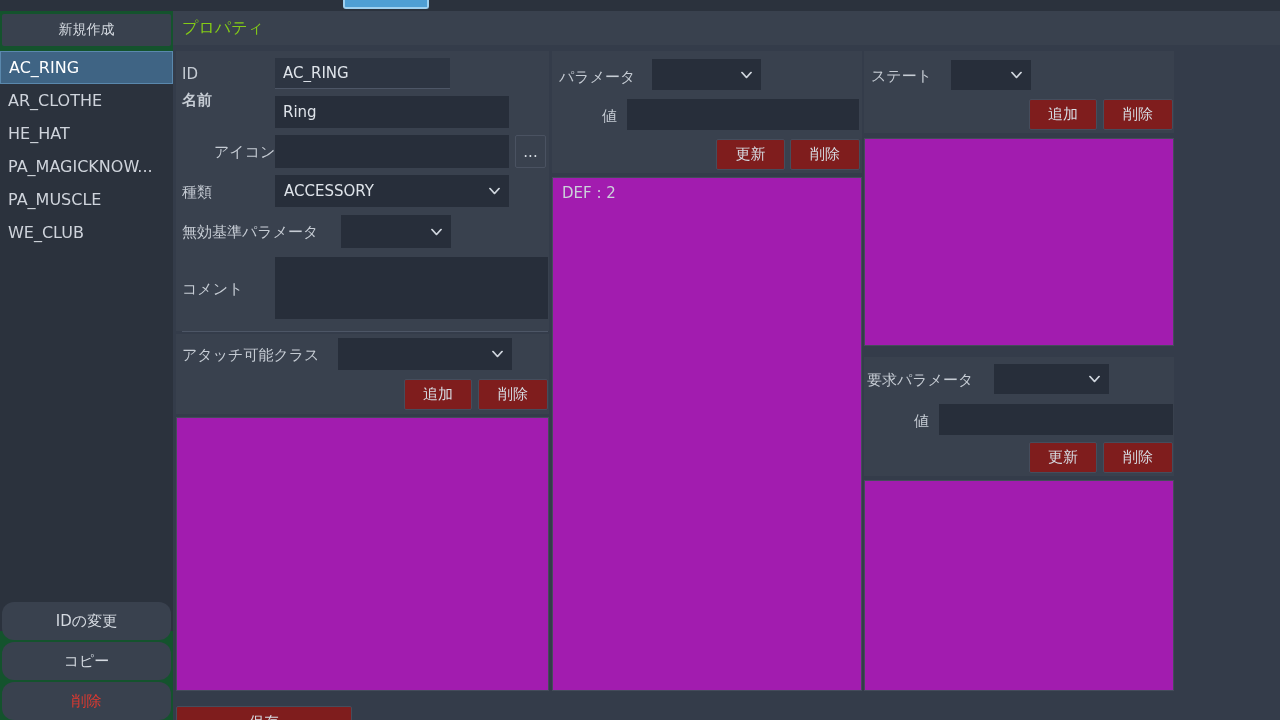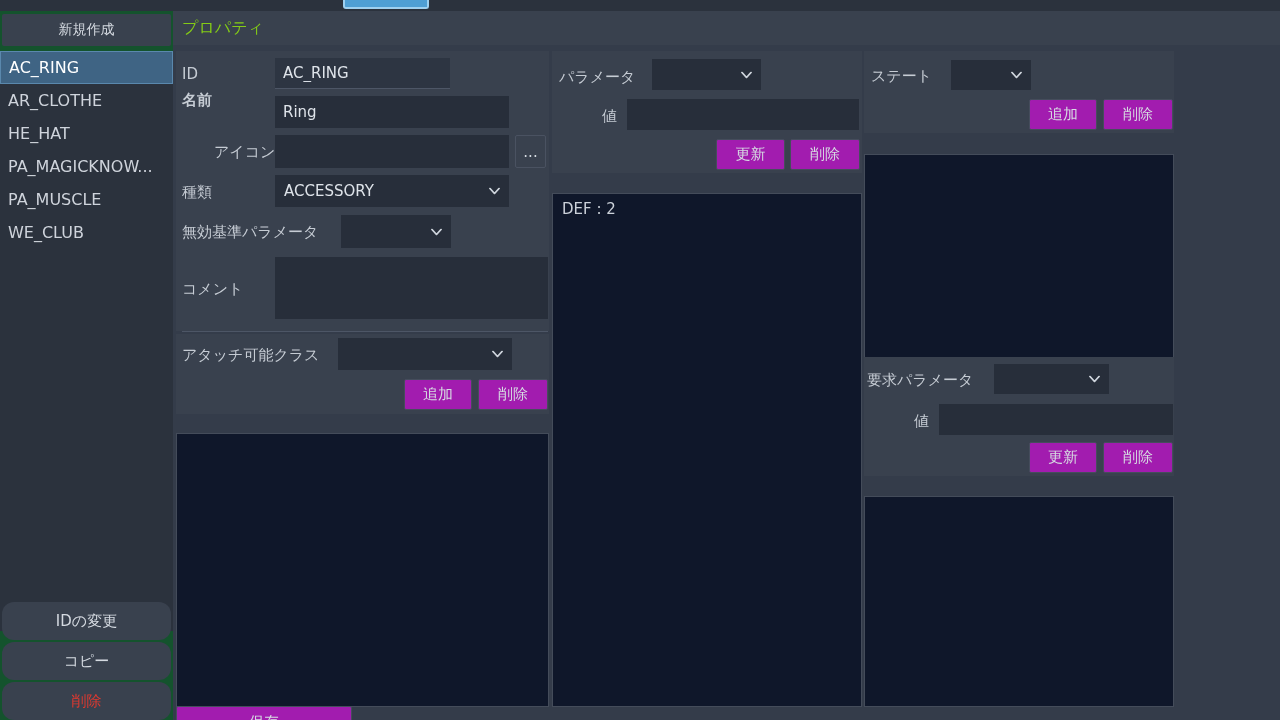--- a/index.html
+++ b/index.html
@@ -55,23 +55,23 @@
 
   .sel-box{position:absolute;background:#272e3a;box-sizing:border-box;}
   .sel-box .cv{position:absolute;right:9px;top:50%;transform:translateY(-50%);
      width:11px;height:7px;}
   .sel-box .txt{position:absolute;left:9px;top:50%;transform:translateY(-50%);
      font-size:15px;color:#dfe4ea;}
 
   .btn{position:absolute;background:#39414e;border:1px solid #4a5261;border-radius:2px;
      color:#d6dbe2;font-size:15px;display:flex;align-items:center;justify-content:center;
      box-sizing:border-box;font-family:inherit;}
-  .btn.flat{border-color:#454d5c;background:#a21caf;}
-
-  .listbox{position:absolute;background:#0f172a;border:1px solid #444c5a;box-sizing:border-box;margin-top:16px;}
+  .btn.flat{border-color:#454d5c;background:#7f1d1d;}
+
+  .listbox{position:absolute;background:#a21caf;border:1px solid #444c5a;box-sizing:border-box;}
   .listbox .row{padding:6px 9px;font-size:15px;color:#ccd2da;}
 
   .divider{position:absolute;background:#4d5666;height:1px;}
 </style>
 </head>
 <body>
 
 <div class="app">
 
   <div class="tabstrip">

